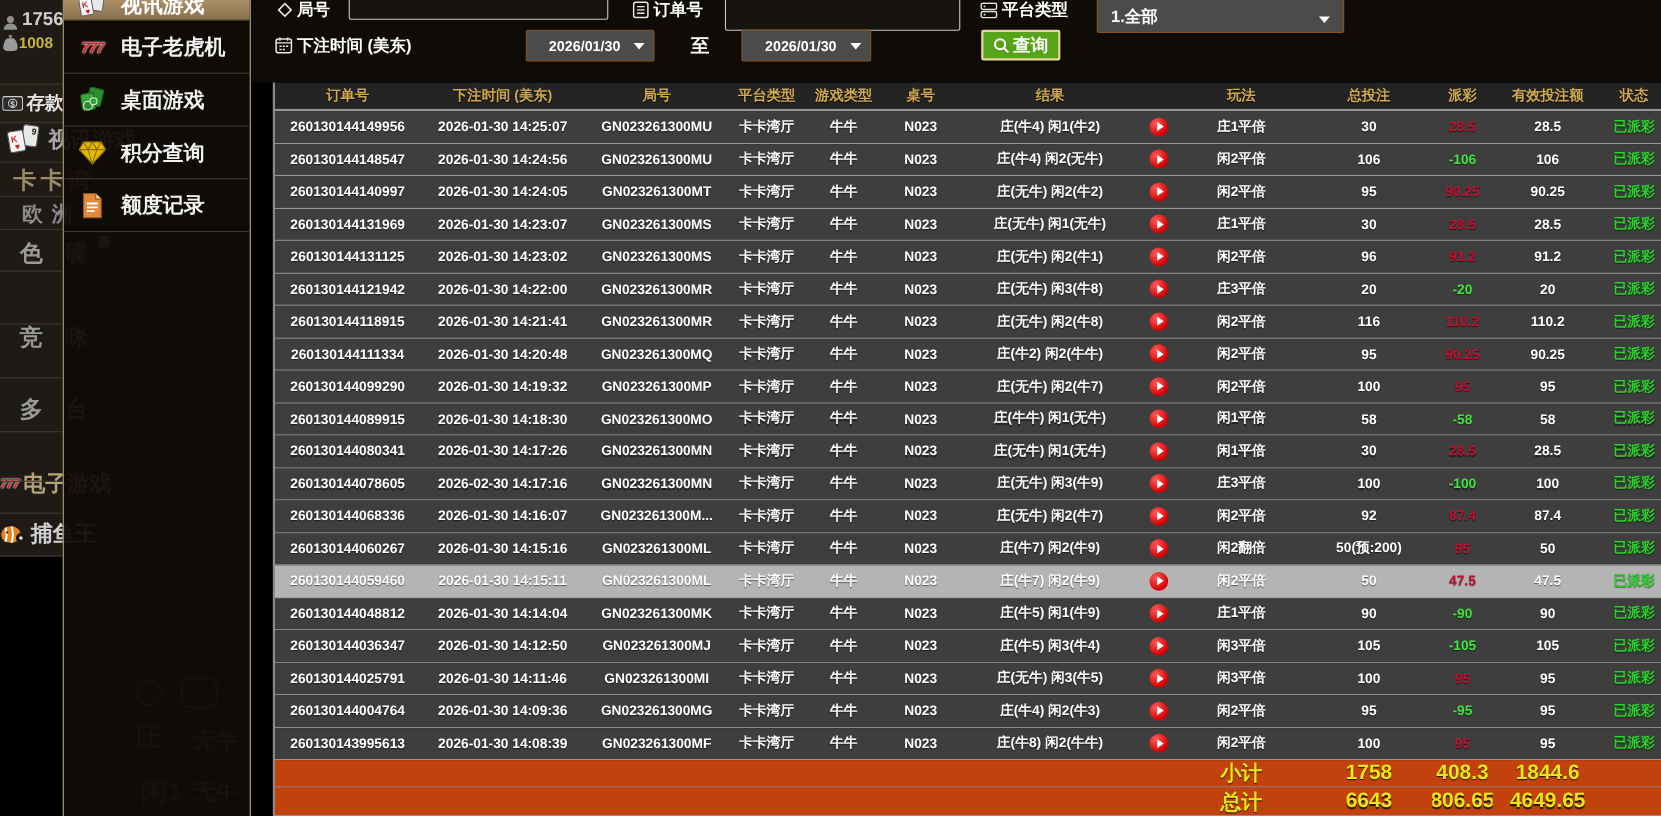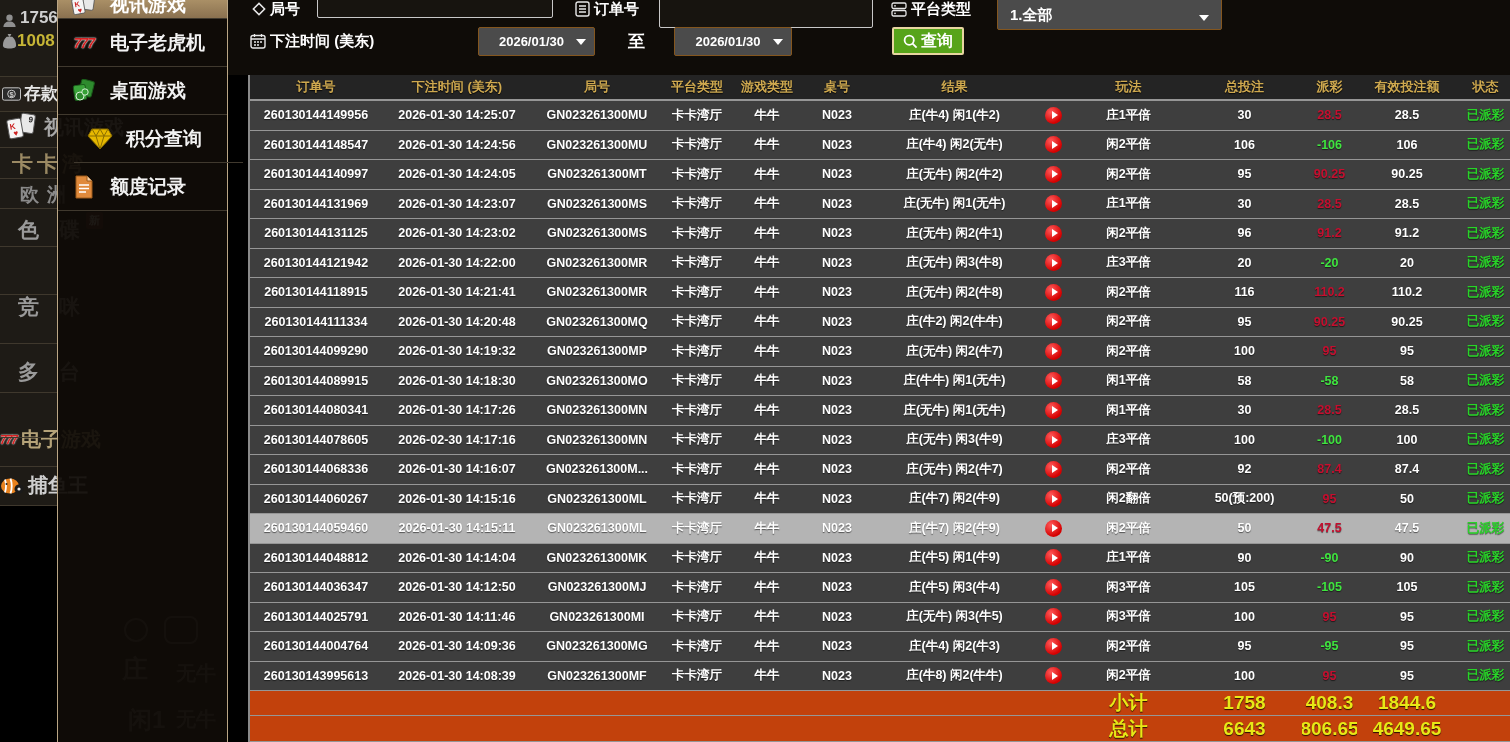--- a/index.html
+++ b/index.html
@@ -5,21 +5,21 @@
   html,body{margin:0;padding:0;background:#000;}
   .root{position:relative;width:1510px;height:742px;background:#000;overflow:hidden;
         font-family:"Liberation Sans",sans-serif;-webkit-font-smoothing:antialiased;}
   .abs{position:absolute;}
 
   
   .strip-bg{left:0;top:0;width:57px;height:506px;background:#1e1b16;z-index:1;}
   .hline{height:1px;width:57px;background:#3f382d;z-index:1;}
   .ln-item{z-index:1;display:flex;align-items:center;color:#9a9a9a;font-weight:bold;white-space:nowrap;}
   .ln-stat1{left:2px;top:8px;gap:3px;font-size:17px;color:#cfcfcf;align-items:flex-end;}
-  .ln-stat2{left:2px;top:31px;gap:0;font-size:17px;color:#c6b536;}
+  .ln-stat2{left:2px;top:31px;gap:0;font-size:14px;color:#c6b536;}
   .ln-dep-bg{left:0;top:76px;width:57px;height:34px;background:#241f19;border-top:1px solid #3e382c;border-bottom:1px solid #3e382c;z-index:1;}
   .ln-dep{left:2px;top:82px;gap:3px;font-size:17px;color:#e6e6e6;z-index:1;}
   .ln-video{left:6px;top:112px;gap:6px;font-size:20px;color:#a8a8a8;}
   .ln-kaka{left:12px;top:150px;font-size:21px;color:#9b8a64;letter-spacing:4px;}
   .ln-europe{left:20px;top:182px;font-size:19px;color:#8a8a8a;letter-spacing:8px;}
   .ln-sedie{left:18px;top:216px;font-size:21px;letter-spacing:20px;}
   .ln-badge{left:86px;top:212px;font-size:11px;color:#d8d8d8;background:#4a1512;padding:1px 3px;border-radius:2px;z-index:1;font-weight:bold;}
   .ln-jingmi{left:18px;top:293px;font-size:21px;letter-spacing:20px;}
   .ln-duotai{left:18px;top:358px;font-size:21px;letter-spacing:20px;}
   .ln-slots{left:0;top:426px;gap:4px;font-size:20px;color:#b5a379;}
@@ -32,21 +32,21 @@
 
   
   .panel{left:57px;top:0;width:171px;height:742px;z-index:2;background:rgba(16,12,7,0.94);
          border-left:1px solid #baa685;border-right:1px solid #baa685;box-sizing:border-box;}
   .mitem{position:absolute;left:0;width:169px;display:flex;align-items:center;gap:13px;padding-left:13px;
          box-sizing:border-box;font-size:19px;color:#f2f2f2;font-weight:bold;border-bottom:1px solid #40392e;}
   .mitem.sel{background:linear-gradient(#b89d70,#8a7150);color:#fff;}
   .mi0{top:-8px;height:27px;}
   .mi1{top:19px;height:48px;}
   .mi2{top:67px;height:48px;}
-  .mi3{top:115px;height:48px;margin-left:16px;}
+  .mi3{top:115px;height:48px;}
   .mi4{top:163px;height:48px;}
   .mic{width:26px;height:26px;flex:none;display:flex;align-items:center;justify-content:center;}
 
   
   .filter-bg{left:228px;top:0;width:1282px;height:75px;background:#0f0c08;z-index:1;}
   .flabel{z-index:3;display:flex;align-items:center;gap:4px;color:#fff;font-weight:bold;font-size:15px;white-space:nowrap;}
   .finput{z-index:3;background:#17140f;border:1px solid #c8c8c8;border-radius:2px;color:#eee;font-size:14px;
           box-sizing:border-box;padding:0 6px;outline:none;}
   .fsel{z-index:3;display:flex;align-items:center;background:#4b4b4b;border:1px solid #84561e;border-radius:2px;
         color:#fff;font-weight:bold;box-sizing:border-box;cursor:pointer;}

